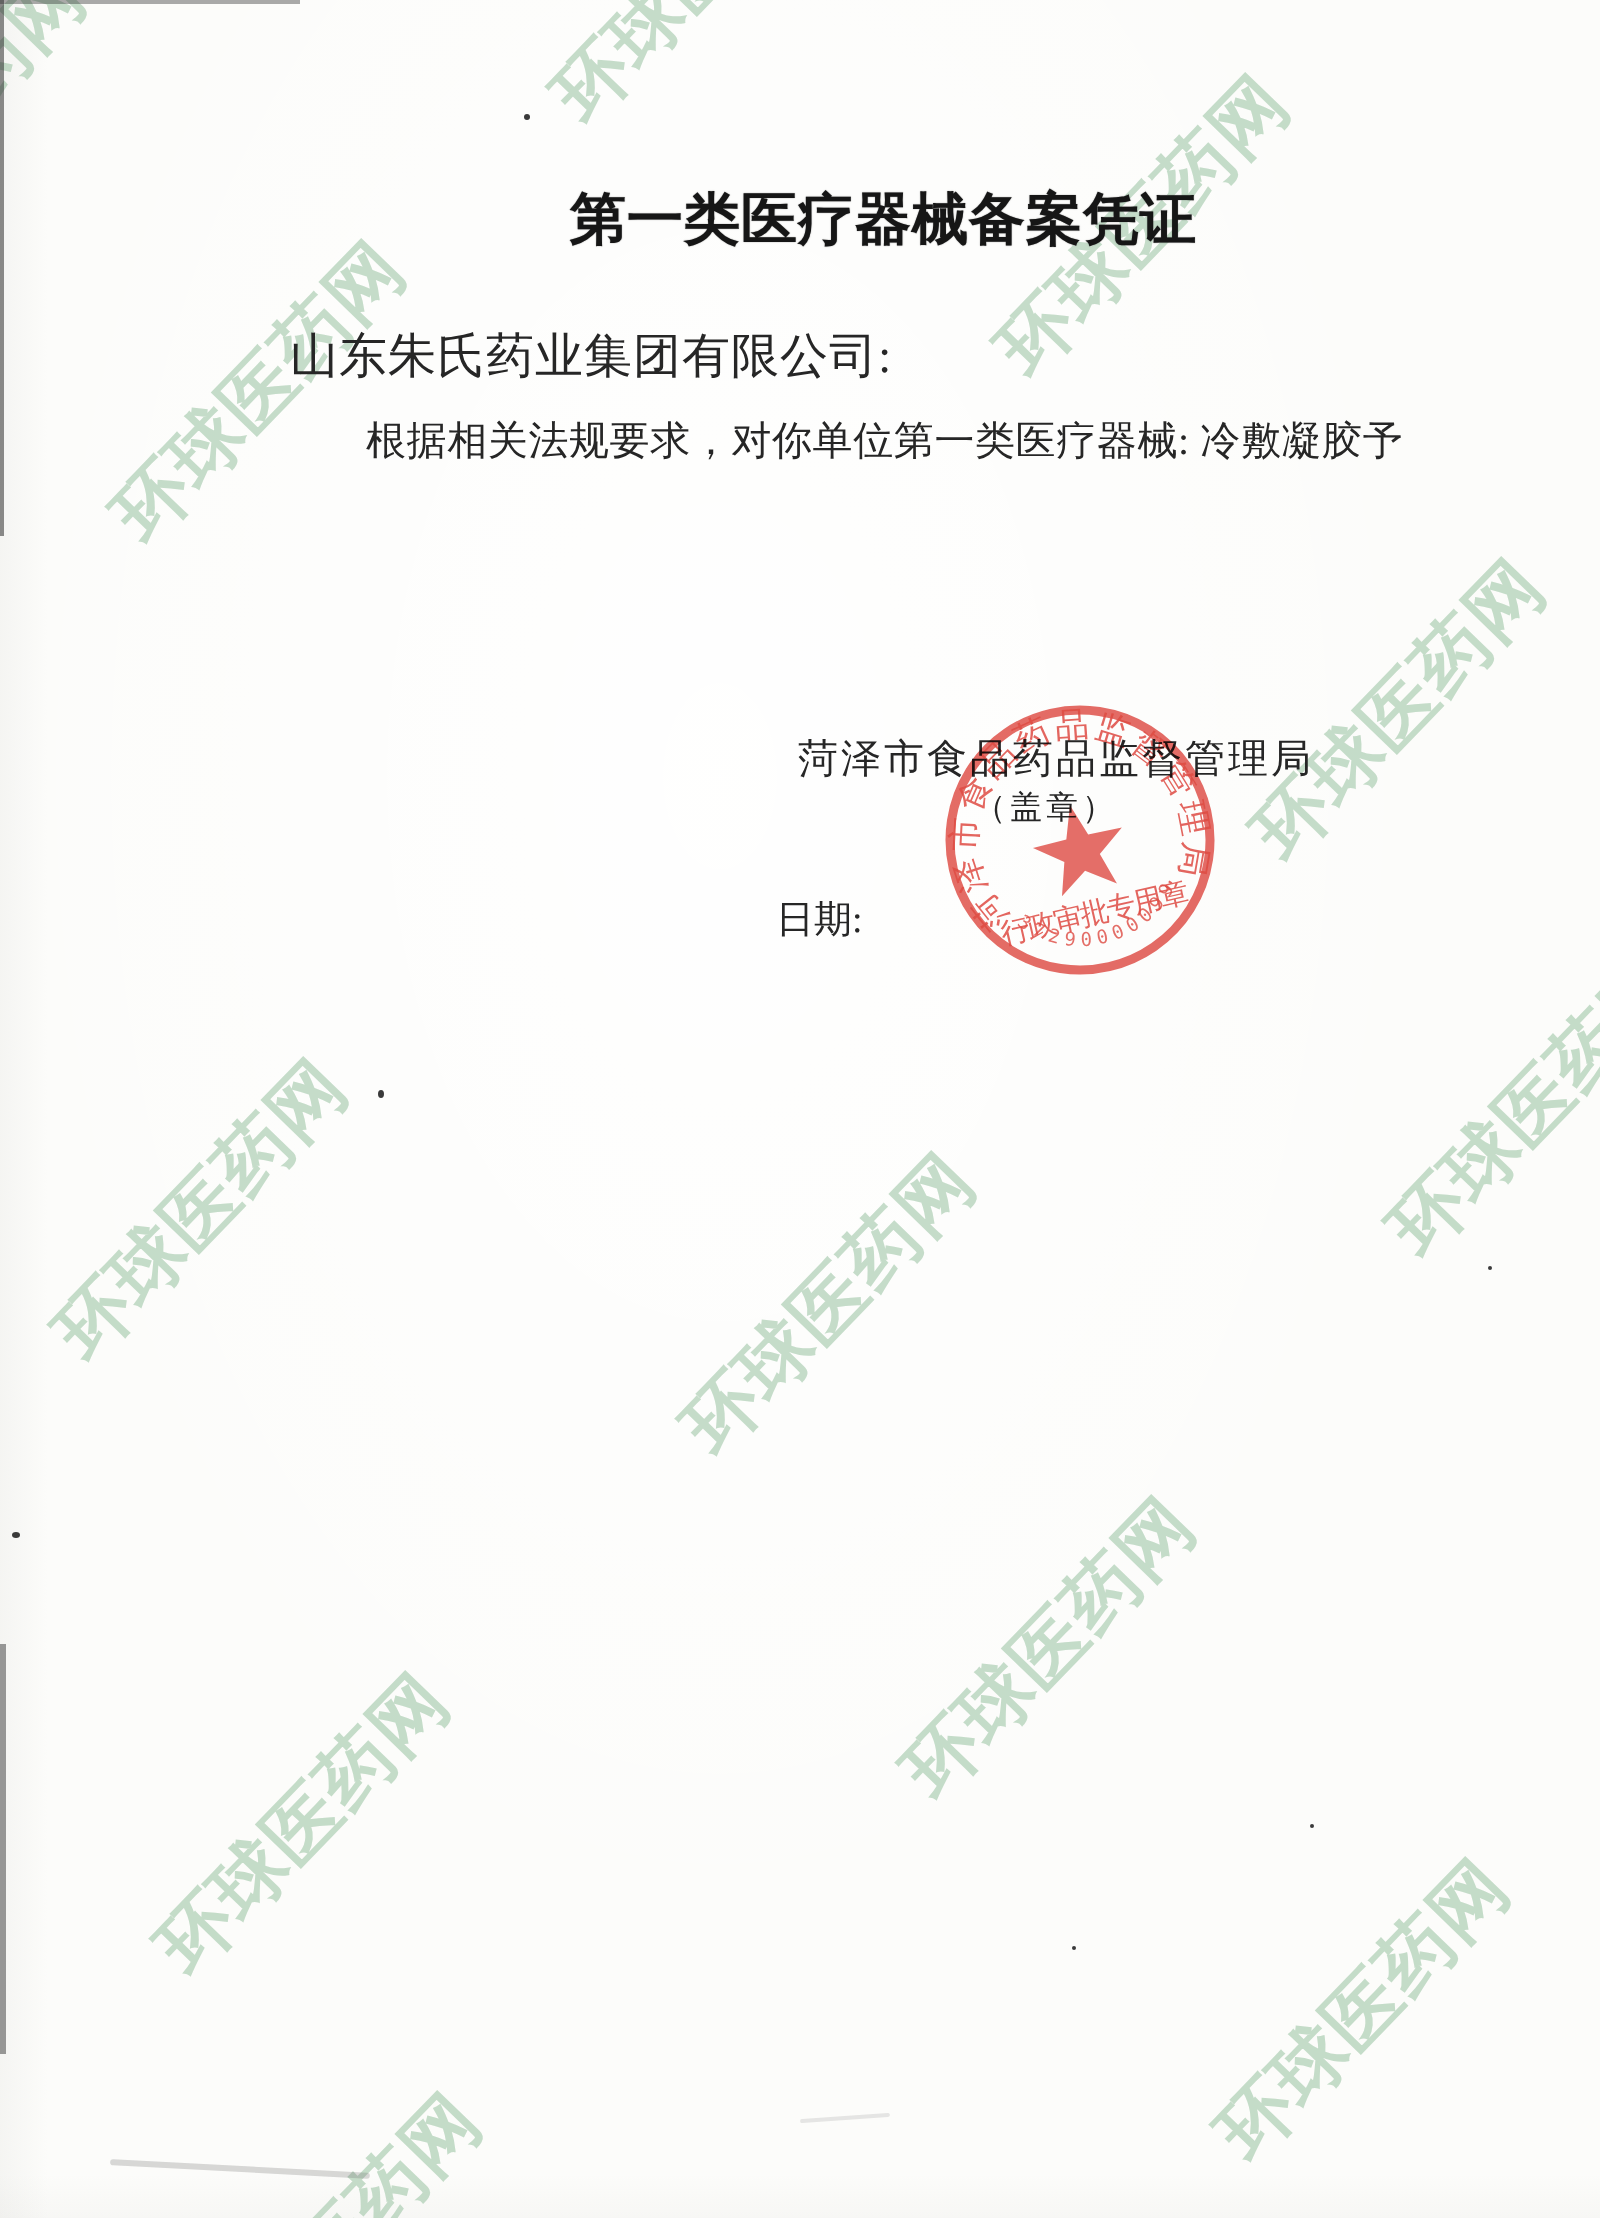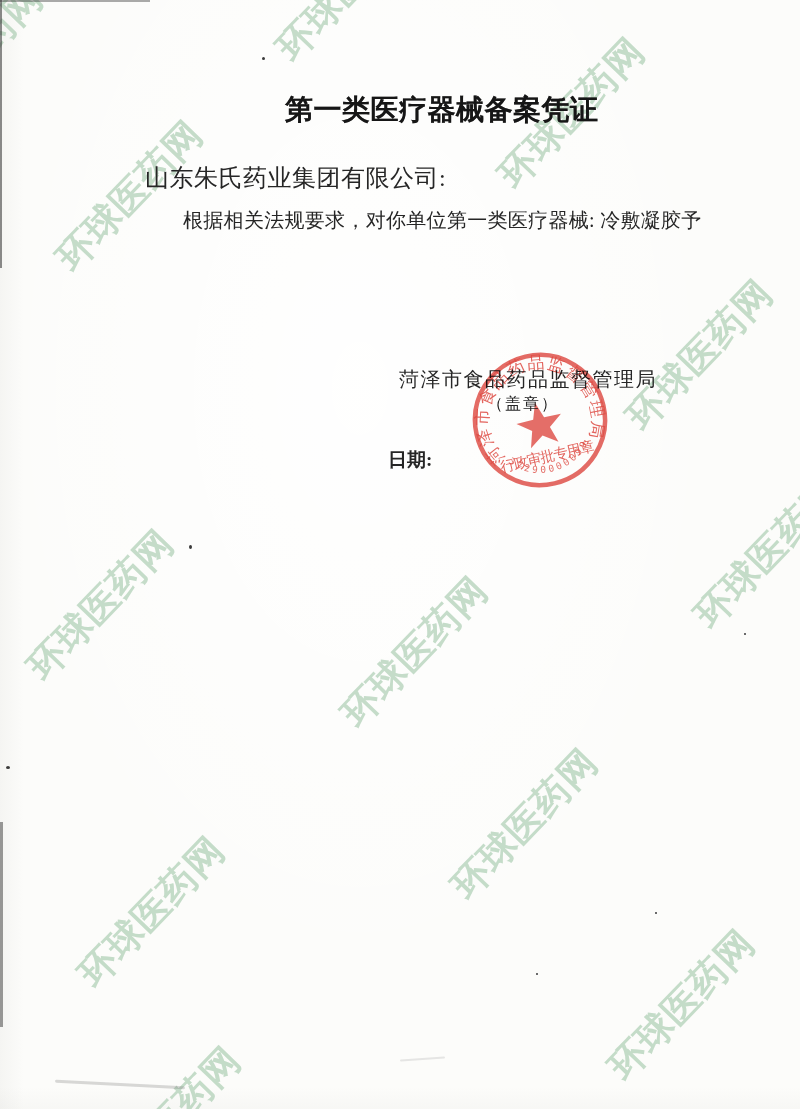--- a/index.html
+++ b/index.html
@@ -71,21 +71,21 @@
   <div class="txt salutation" style="left:145px;top:162px;">山东朱氏药业集团有限公司:</div>
 
   <div class="txt body-line" style="left:183px;top:207px;">根据相关法规要求，对你单位第一类医疗器械: 冷敷凝胶予</div>
 
 
   <div class="txt agency" style="left:399px;top:366px;">菏泽市食品药品监督管理局</div>
 
   <div class="txt seal-note" style="left:487px;top:394px;">（盖章）</div>
 
   <div class="txt date-line" style="left:0;top:447px;width:800px;height:24px;">
-    <span style="left:388px;font-weight:bold;">日期:</span>
+    <span style="left:388px;">日期:</span>
   </div>
 
   <svg class="stamp" id="stamp-svg" viewBox="0 0 170 170" style="color: rgb(220, 55, 46);">
     <defs>
       <path id="ring-path" d="M 42.4 114.8 A 52 52 0 1 1 127.6 114.8" fill="none"></path>
       <path id="num-path" d="M 43.2 117.6 A 53 53 0 0 0 126.8 117.6" fill="none"></path>
     </defs>
     <g transform="rotate(-13 85 85)" fill="currentColor">
       <circle cx="85" cy="85" r="65" fill="none" stroke="currentColor" stroke-width="4.5" opacity=".82"></circle>
       <text font-size="17" opacity=".85" style="font-family:&quot;Liberation Serif&quot;,&quot;DejaVu Serif&quot;,serif;">

